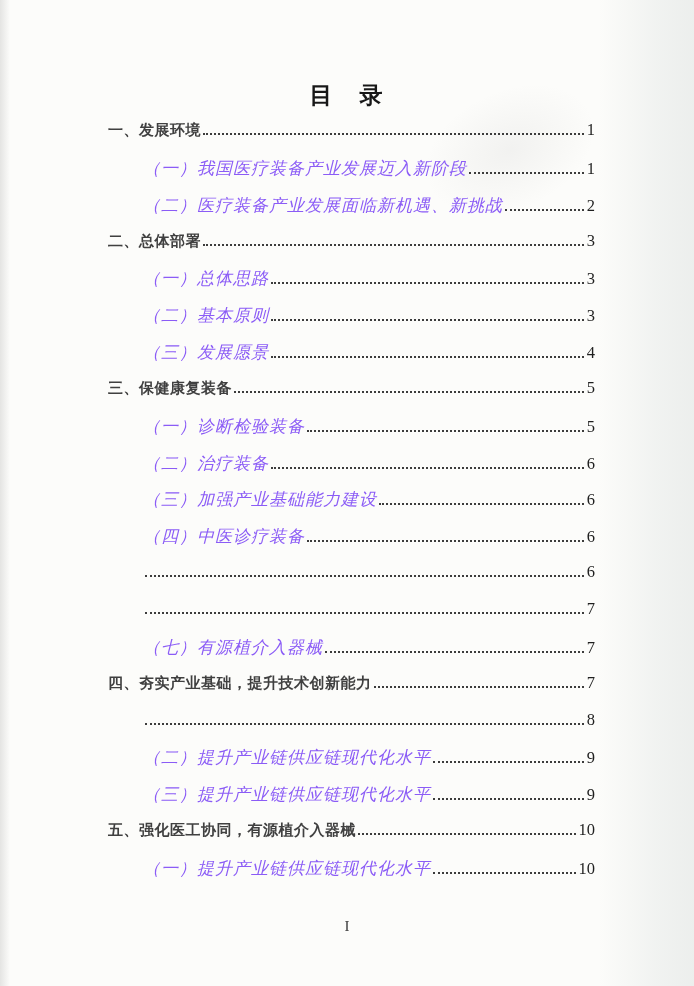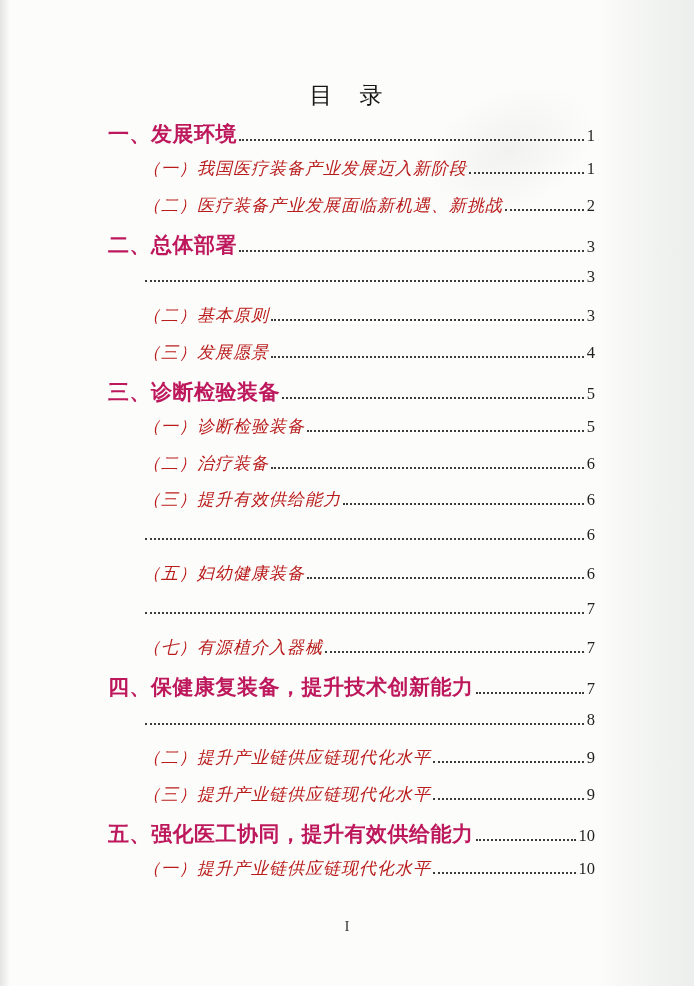--- a/index.html
+++ b/index.html
@@ -44,53 +44,53 @@
     transform: rotate(-25deg);
     pointer-events: none;
   }
   .doc-title {
     position: absolute;
     top: 80px;
     left: 0;
     width: 100%;
     text-align: center;
     font-size: 23px;
-    font-weight: normal;
+    font-weight: bold;
     letter-spacing: 2px;
     color: #171717;
     font-family: "Liberation Sans", sans-serif;
   }
   .toc {
     position: absolute;
     top: 120px;
     left: 108px;
     width: 487px;
   }
   .toc-row {
     display: flex;
     align-items: baseline;
     height: 36.85px;
   }
   .toc-row.level-1 .toc-label {
     font-family: "Liberation Sans", sans-serif;
     font-weight: bold;
-    font-size: 21px;
+    font-size: 15px;
     letter-spacing: 0.5px;
-    color: #be185d;
+    color: #404040;
     white-space: nowrap;
   }
   .toc-row.level-2 {
     padding-left: 35px;
   }
   .toc-row.level-2 .toc-label {
     font-family: "Liberation Serif", serif;
     font-style: italic;
     font-size: 17px;
     letter-spacing: 1px;
-    color: #b91c1c;
+    color: #8b5cf6;
     white-space: nowrap;
   }
   .toc-dots {
     flex: 1 1 auto;
     min-width: 12px;
     height: 0;
     border-bottom: 2px dotted #3c3c3c;
     margin: 0 3px 0 2px;
   }
   .toc-page-num {
@@ -135,92 +135,93 @@
     <span class="toc-label">（二）医疗装备产业发展面临新机遇、新挑战</span>
     <span class="toc-dots"></span>
     <span class="toc-page-num">2</span>
   </div>
       <div class="toc-row level-1">
     <span class="toc-label">二、总体部署</span>
     <span class="toc-dots"></span>
     <span class="toc-page-num">3</span>
   </div>
       <div class="toc-row level-2">
+    <span class="toc-label">（一）总体思路</span>
     <span class="toc-dots"></span>
     <span class="toc-page-num">3</span>
   </div>
       <div class="toc-row level-2">
     <span class="toc-label">（二）基本原则</span>
     <span class="toc-dots"></span>
     <span class="toc-page-num">3</span>
   </div>
       <div class="toc-row level-2">
     <span class="toc-label">（三）发展愿景</span>
     <span class="toc-dots"></span>
     <span class="toc-page-num">4</span>
   </div>
       <div class="toc-row level-1">
-    <span class="toc-label">三、诊断检验装备</span>
+    <span class="toc-label">三、保健康复装备</span>
     <span class="toc-dots"></span>
     <span class="toc-page-num">5</span>
   </div>
       <div class="toc-row level-2">
     <span class="toc-label">（一）诊断检验装备</span>
     <span class="toc-dots"></span>
     <span class="toc-page-num">5</span>
   </div>
       <div class="toc-row level-2">
     <span class="toc-label">（二）治疗装备</span>
     <span class="toc-dots"></span>
     <span class="toc-page-num">6</span>
   </div>
       <div class="toc-row level-2">
-    <span class="toc-label">（三）提升有效供给能力</span>
-    <span class="toc-dots"></span>
-    <span class="toc-page-num">6</span>
-  </div>
-      <div class="toc-row level-2">
-    <span class="toc-dots"></span>
-    <span class="toc-page-num">6</span>
-  </div>
-      <div class="toc-row level-2">
-    <span class="toc-label">（五）妇幼健康装备</span>
+    <span class="toc-label">（三）加强产业基础能力建设</span>
+    <span class="toc-dots"></span>
+    <span class="toc-page-num">6</span>
+  </div>
+      <div class="toc-row level-2">
+    <span class="toc-label">（四）中医诊疗装备</span>
+    <span class="toc-dots"></span>
+    <span class="toc-page-num">6</span>
+  </div>
+      <div class="toc-row level-2">
     <span class="toc-dots"></span>
     <span class="toc-page-num">6</span>
   </div>
       <div class="toc-row level-2">
     <span class="toc-dots"></span>
     <span class="toc-page-num">7</span>
   </div>
       <div class="toc-row level-2">
     <span class="toc-label">（七）有源植介入器械</span>
     <span class="toc-dots"></span>
     <span class="toc-page-num">7</span>
   </div>
       <div class="toc-row level-1">
-    <span class="toc-label">四、保健康复装备，提升技术创新能力</span>
+    <span class="toc-label">四、夯实产业基础，提升技术创新能力</span>
     <span class="toc-dots"></span>
     <span class="toc-page-num">7</span>
   </div>
       <div class="toc-row level-2">
     <span class="toc-dots"></span>
     <span class="toc-page-num">8</span>
   </div>
       <div class="toc-row level-2">
     <span class="toc-label">（二）提升产业链供应链现代化水平</span>
     <span class="toc-dots"></span>
     <span class="toc-page-num">9</span>
   </div>
       <div class="toc-row level-2">
     <span class="toc-label">（三）提升产业链供应链现代化水平</span>
     <span class="toc-dots"></span>
     <span class="toc-page-num">9</span>
   </div>
       <div class="toc-row level-1">
-    <span class="toc-label">五、强化医工协同，提升有效供给能力</span>
+    <span class="toc-label">五、强化医工协同，有源植介入器械</span>
     <span class="toc-dots"></span>
     <span class="toc-page-num">10</span>
   </div>
       <div class="toc-row level-2">
     <span class="toc-label">（一）提升产业链供应链现代化水平</span>
     <span class="toc-dots"></span>
     <span class="toc-page-num">10</span>
   </div>
     </div>
 

